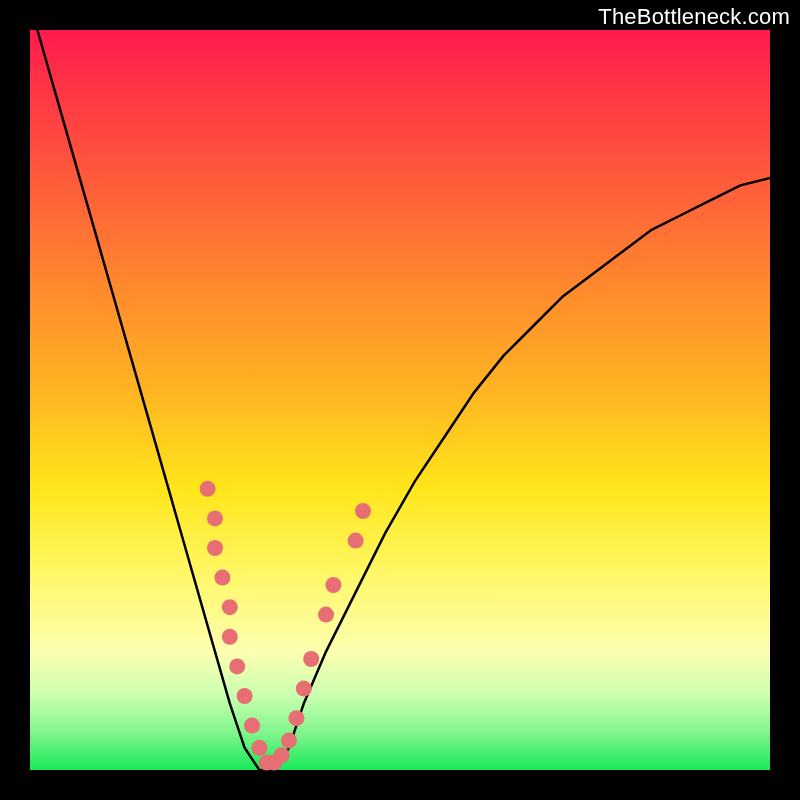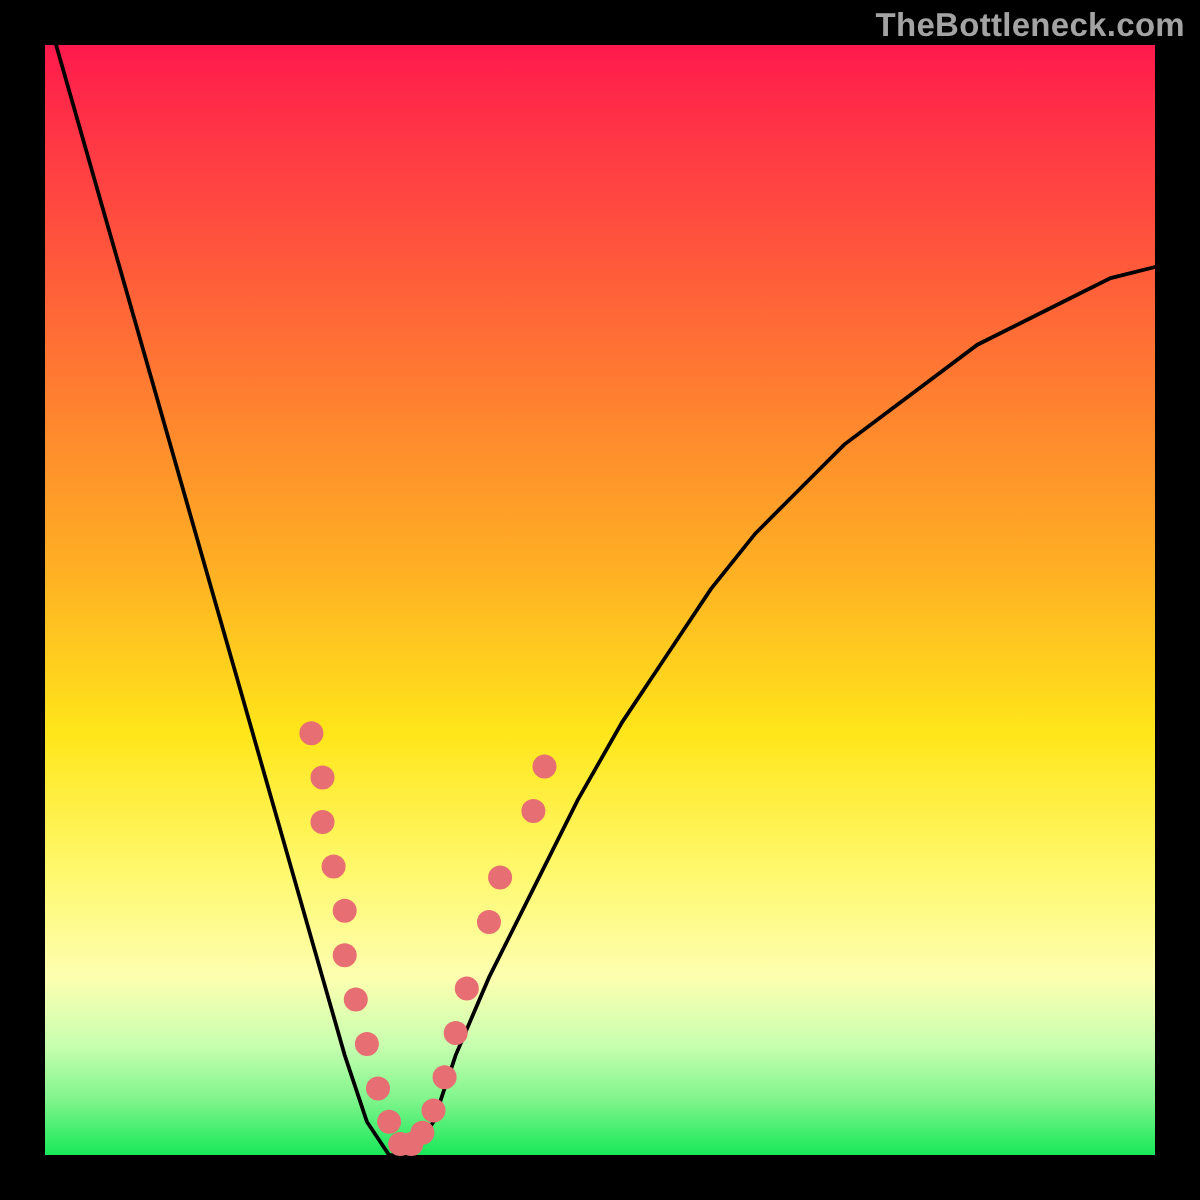--- a/index.html
+++ b/index.html
@@ -45,23 +45,23 @@
   svg.curve {
     position: absolute;
     left: 0; top: 0;
     width: 100%; height: 100%;
     overflow: visible;
   }
   .watermark {
     position: absolute;
     top: 4px;
     right: 10px;
-    color: #a3a3a3;
+    color: #ffffff;
     font-size: 22px;
-    font-weight: 700;
+    font-weight: 400;
     letter-spacing: 0.2px;
   }
 </style>
 </head>
 <body>
 
 <div class="frame">
   <div class="watermark">TheBottleneck.com</div>
 
   <div class="plot-area">

